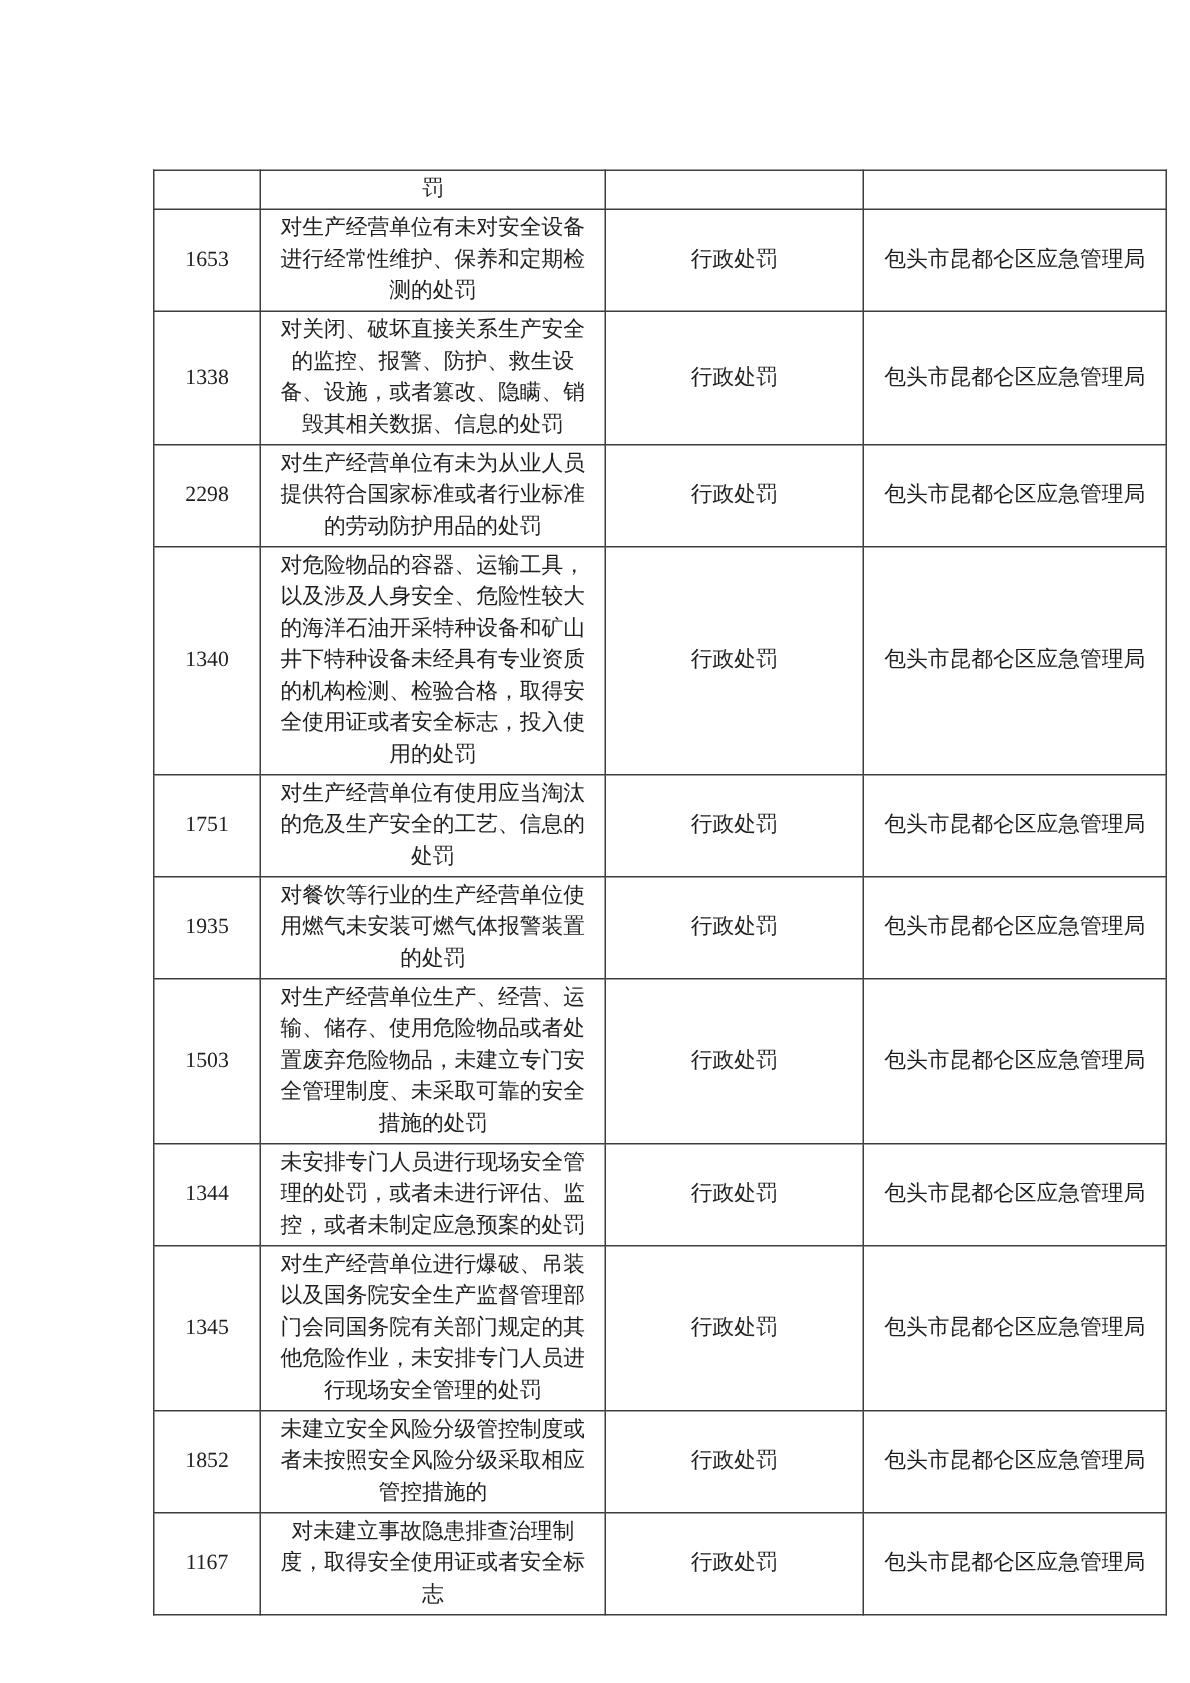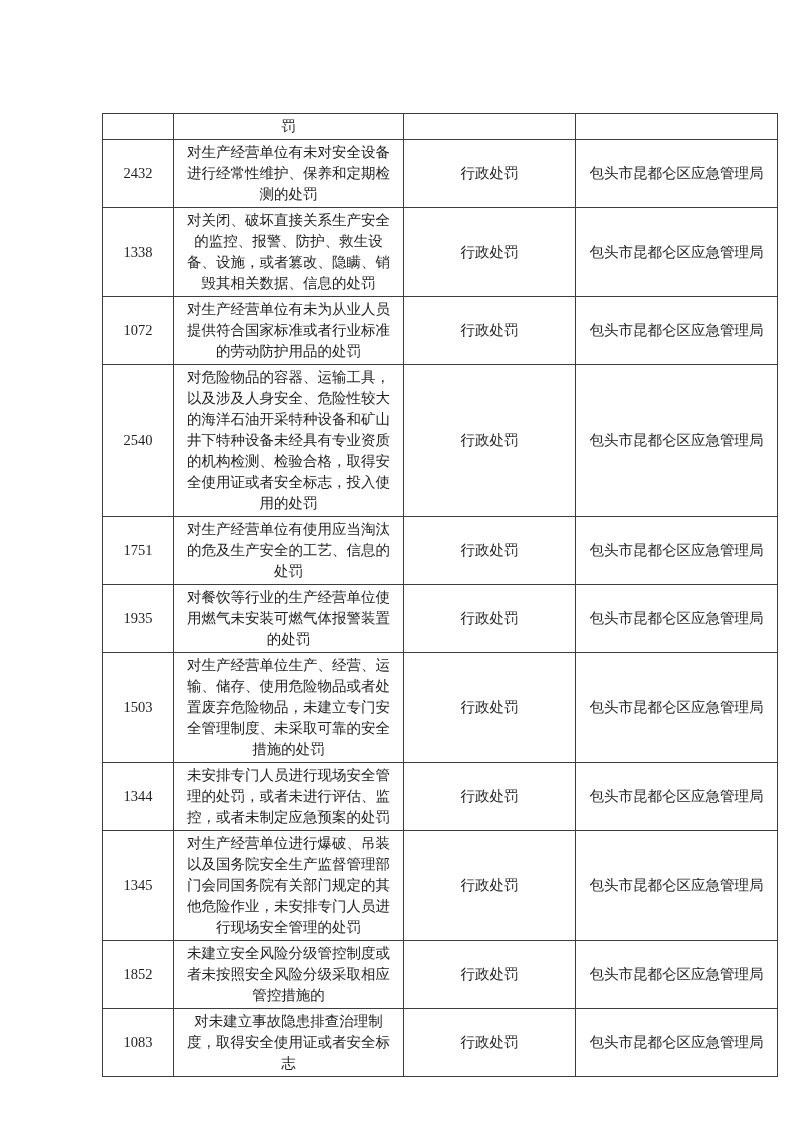--- a/index.html
+++ b/index.html
@@ -52,42 +52,42 @@
     </colgroup>
     <tbody id="table-body">
   <tr>
     <td></td>
     <td>罚</td>
     <td></td>
     <td></td>
   </tr>
 
   <tr>
-    <td>2432</td>
+    <td>1653</td>
     <td>对生产经营单位有未对安全设备进行经常性维护、保养和定期检测的处罚</td>
     <td>行政处罚</td>
     <td>包头市昆都仑区应急管理局</td>
   </tr>
 
   <tr>
     <td>1338</td>
     <td>对关闭、破坏直接关系生产安全的监控、报警、防护、救生设备、设施，或者篡改、隐瞒、销毁其相关数据、信息的处罚</td>
     <td>行政处罚</td>
     <td>包头市昆都仑区应急管理局</td>
   </tr>
 
   <tr>
-    <td>1072</td>
+    <td>2298</td>
     <td>对生产经营单位有未为从业人员提供符合国家标准或者行业标准的劳动防护用品的处罚</td>
     <td>行政处罚</td>
     <td>包头市昆都仑区应急管理局</td>
   </tr>
 
   <tr>
-    <td>2540</td>
+    <td>1340</td>
     <td>对危险物品的容器、运输工具，以及涉及人身安全、危险性较大的海洋石油开采特种设备和矿山井下特种设备未经具有专业资质的机构检测、检验合格，取得安全使用证或者安全标志，投入使用的处罚</td>
     <td>行政处罚</td>
     <td>包头市昆都仑区应急管理局</td>
   </tr>
 
   <tr>
     <td>1751</td>
     <td>对生产经营单位有使用应当淘汰的危及生产安全的工艺、信息的处罚</td>
     <td>行政处罚</td>
     <td>包头市昆都仑区应急管理局</td>
@@ -122,20 +122,20 @@
   </tr>
 
   <tr>
     <td>1852</td>
     <td>未建立安全风险分级管控制度或者未按照安全风险分级采取相应管控措施的</td>
     <td>行政处罚</td>
     <td>包头市昆都仑区应急管理局</td>
   </tr>
 
   <tr>
-    <td>1083</td>
+    <td>1167</td>
     <td>对未建立事故隐患排查治理制度，取得安全使用证或者安全标志</td>
     <td>行政处罚</td>
     <td>包头市昆都仑区应急管理局</td>
   </tr>
 </tbody>
   </table>
 </div>
 
 </body></html>

